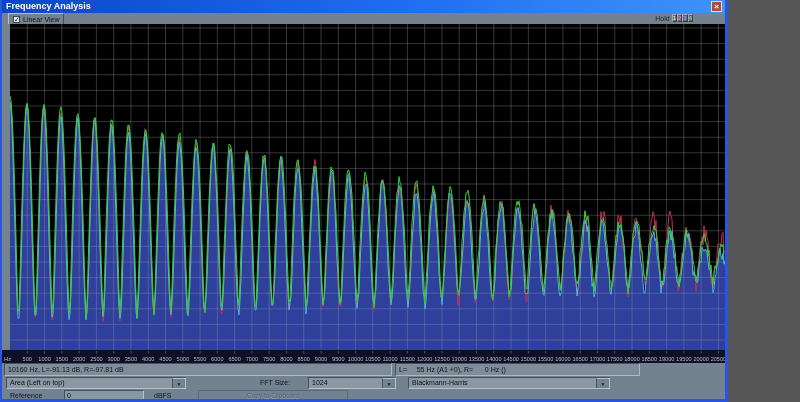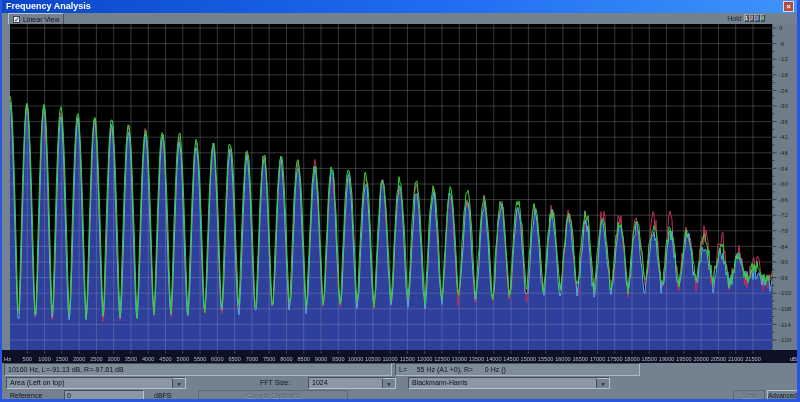--- a/index.html
+++ b/index.html
@@ -1,17 +1,17 @@
 <!DOCTYPE html>
 <html><head>
 <meta charset="utf-8">
 <style>
   html,body{margin:0;padding:0;background:#555;}
   *{box-sizing:border-box;font-family:"Liberation Sans",sans-serif;}
-  #win{position:relative;width:800px;height:402px;background:#74828f;overflow:hidden;
+  #win{position:relative;width:728px;height:402px;background:#74828f;overflow:hidden;
        border-left:2px solid #2a55e0;border-right:3px solid #2a55e0;border-bottom:3px solid #2a55e0;}
   
   #titlebar{position:absolute;left:0;top:0;width:100%;height:13px;
             background:linear-gradient(to right,#0b46c8,#1f6cf2 55%,#3f93fa);
             color:#fff;font-size:9px;font-weight:bold;line-height:13px;padding-left:4px;}
   #close-btn{position:absolute;right:3px;top:1px;width:11px;height:11px;background:#b04a42;
              border:1px solid #d8dde2;color:#fff;font-size:8px;line-height:9px;text-align:center;font-weight:bold;}
   
   #toolbar{position:absolute;left:0;top:13px;width:100%;height:11px;background:#74828f;}
   #linear-tab{position:absolute;left:6px;top:0;height:11px;padding:0 4px;background:#74828f;

